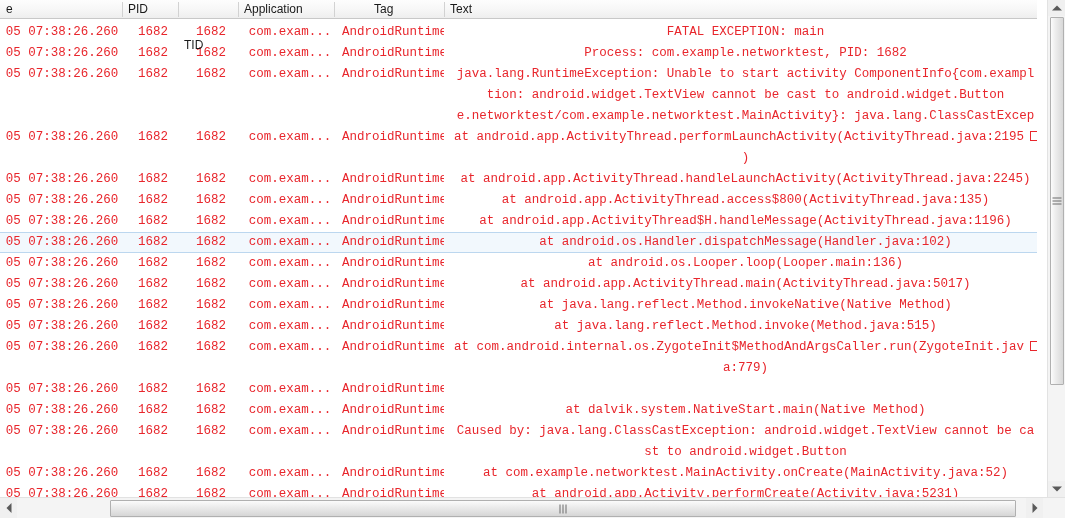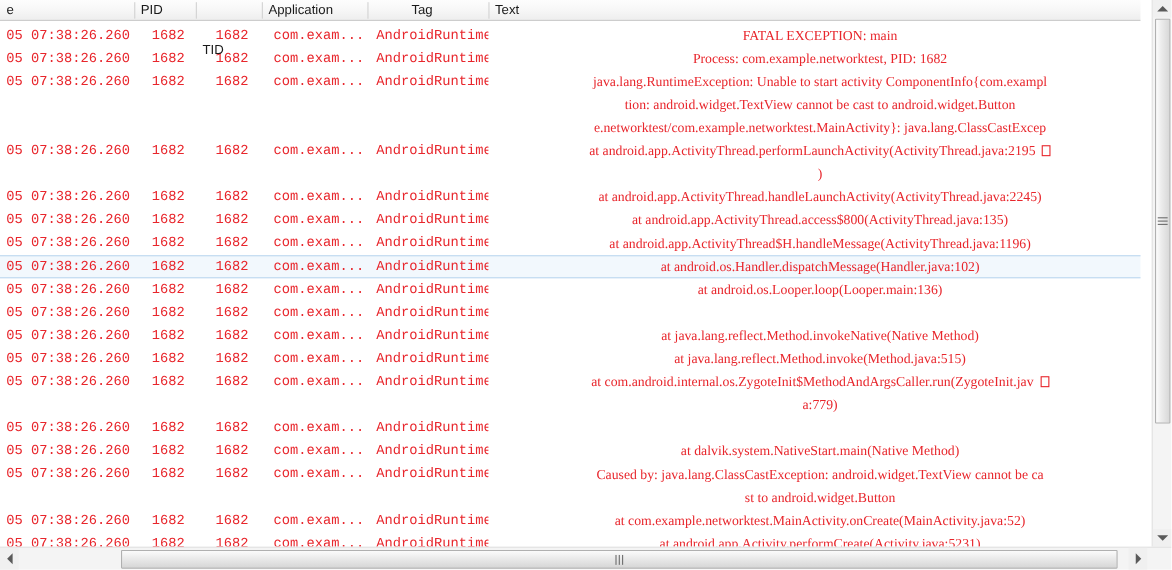--- a/index.html
+++ b/index.html
@@ -86,21 +86,21 @@
     white-space: pre;
     overflow: hidden;
   }
   .log-row.selected .cell { line-height: 19px; }
 
   .c-time  { left: 0px;   width: 122px; padding-left: 2px; }
   .c-pid   { left: 122px; width: 56px;  padding-left: 6px; }
   .c-tid   { left: 178px; width: 60px;  padding-left: 6px; }
   .c-app   { left: 238px; width: 96px;  padding-left: 8px; }
   .c-tag   { left: 334px; width: 110px; padding-left: 8px; }
-  .c-text  { left: 444px; width: 593px; padding-left: 10px; font-family: Liberation Serif, serif; }
+  .c-text  { left: 444px; width: 593px; padding-left: 10px; }
 
   
   .wrap-box {
     display: inline-block;
     width: 8px; height: 10px;
     border: 1.5px solid #e8262c;
     vertical-align: -1px;
     margin-left: 6px;
   }
 
@@ -335,20 +335,21 @@
           <div class="cell c-app">com.exam...</div>
           <div class="cell c-tag">AndroidRuntime</div>
           <div class="cell c-text">at android.os.Looper.loop(Looper.main:136)</div>
         </div>
         <div class="log-row">
           <div class="cell c-time">05 07:38:26.260</div>
           <div class="cell c-pid">1682</div>
           <div class="cell c-tid">1682</div>
           <div class="cell c-app">com.exam...</div>
           <div class="cell c-tag">AndroidRuntime</div>
+          <div class="cell c-text">at android.app.ActivityThread.main(ActivityThread.java:5017)</div>
         </div>
         <div class="log-row">
           <div class="cell c-time">05 07:38:26.260</div>
           <div class="cell c-pid">1682</div>
           <div class="cell c-tid">1682</div>
           <div class="cell c-app">com.exam...</div>
           <div class="cell c-tag">AndroidRuntime</div>
           <div class="cell c-text">at java.lang.reflect.Method.invokeNative(Native Method)</div>
         </div>
         <div class="log-row">

